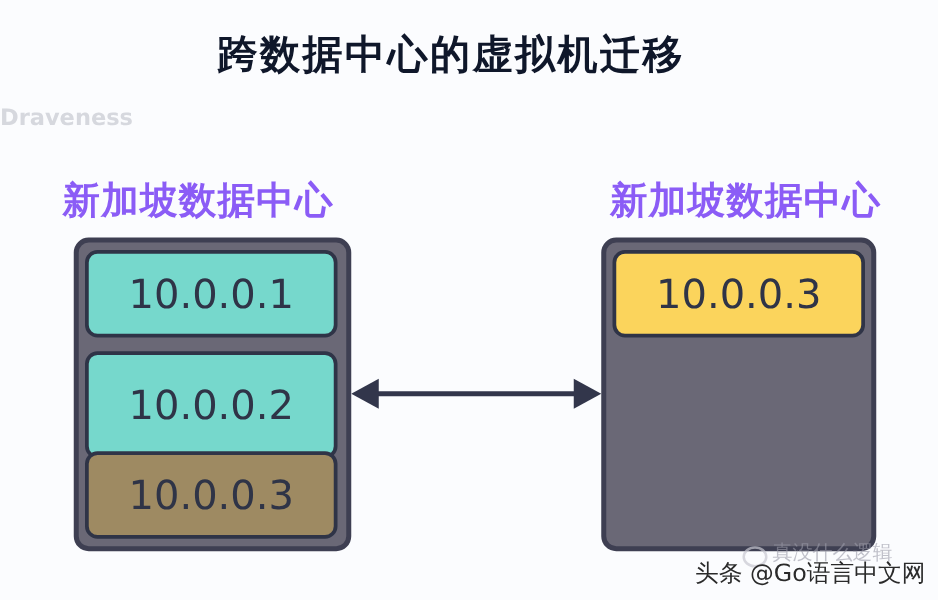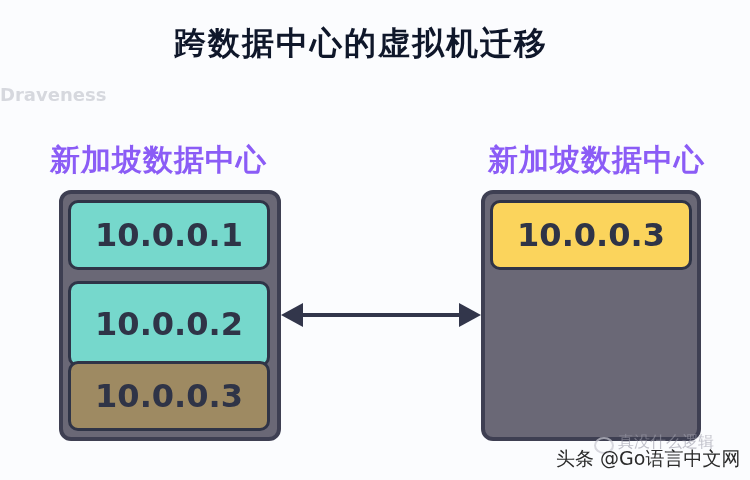--- a/index.html
+++ b/index.html
@@ -26,21 +26,21 @@
   .container {
     position: absolute; box-sizing: border-box;
     background: #6a6876; border: 4px solid #3e3f52; border-radius: 12px;
   }
   .container.left { left: 59px; top: 190px; width: 222px; height: 251px; }
   .container.right { left: 481px; top: 190px; width: 220px; height: 251px; }
   .vm {
     position: absolute; box-sizing: border-box;
     border: 3px solid #2f3447; border-radius: 10px;
     display: flex; align-items: center; justify-content: center;
-    font-size: 32px; font-weight: bold; color: #2f3447;
+    font-size: 32px; font-weight: normal; color: #2f3447;
   }
   .vm.teal { background: #76d8cc; }
   .vm.migrating { background: #9e8a62; }
   .vm.yellow { background: #fbd45c; }
   .arrow { position: absolute; left: 281px; top: 302px; width: 200px; height: 26px; }
   .watermark {
     position: absolute; left: 556px; top: 446px; font-size: 19px; color: #2a2a2a;
     white-space: nowrap;
   }
   .watermark-faint {

